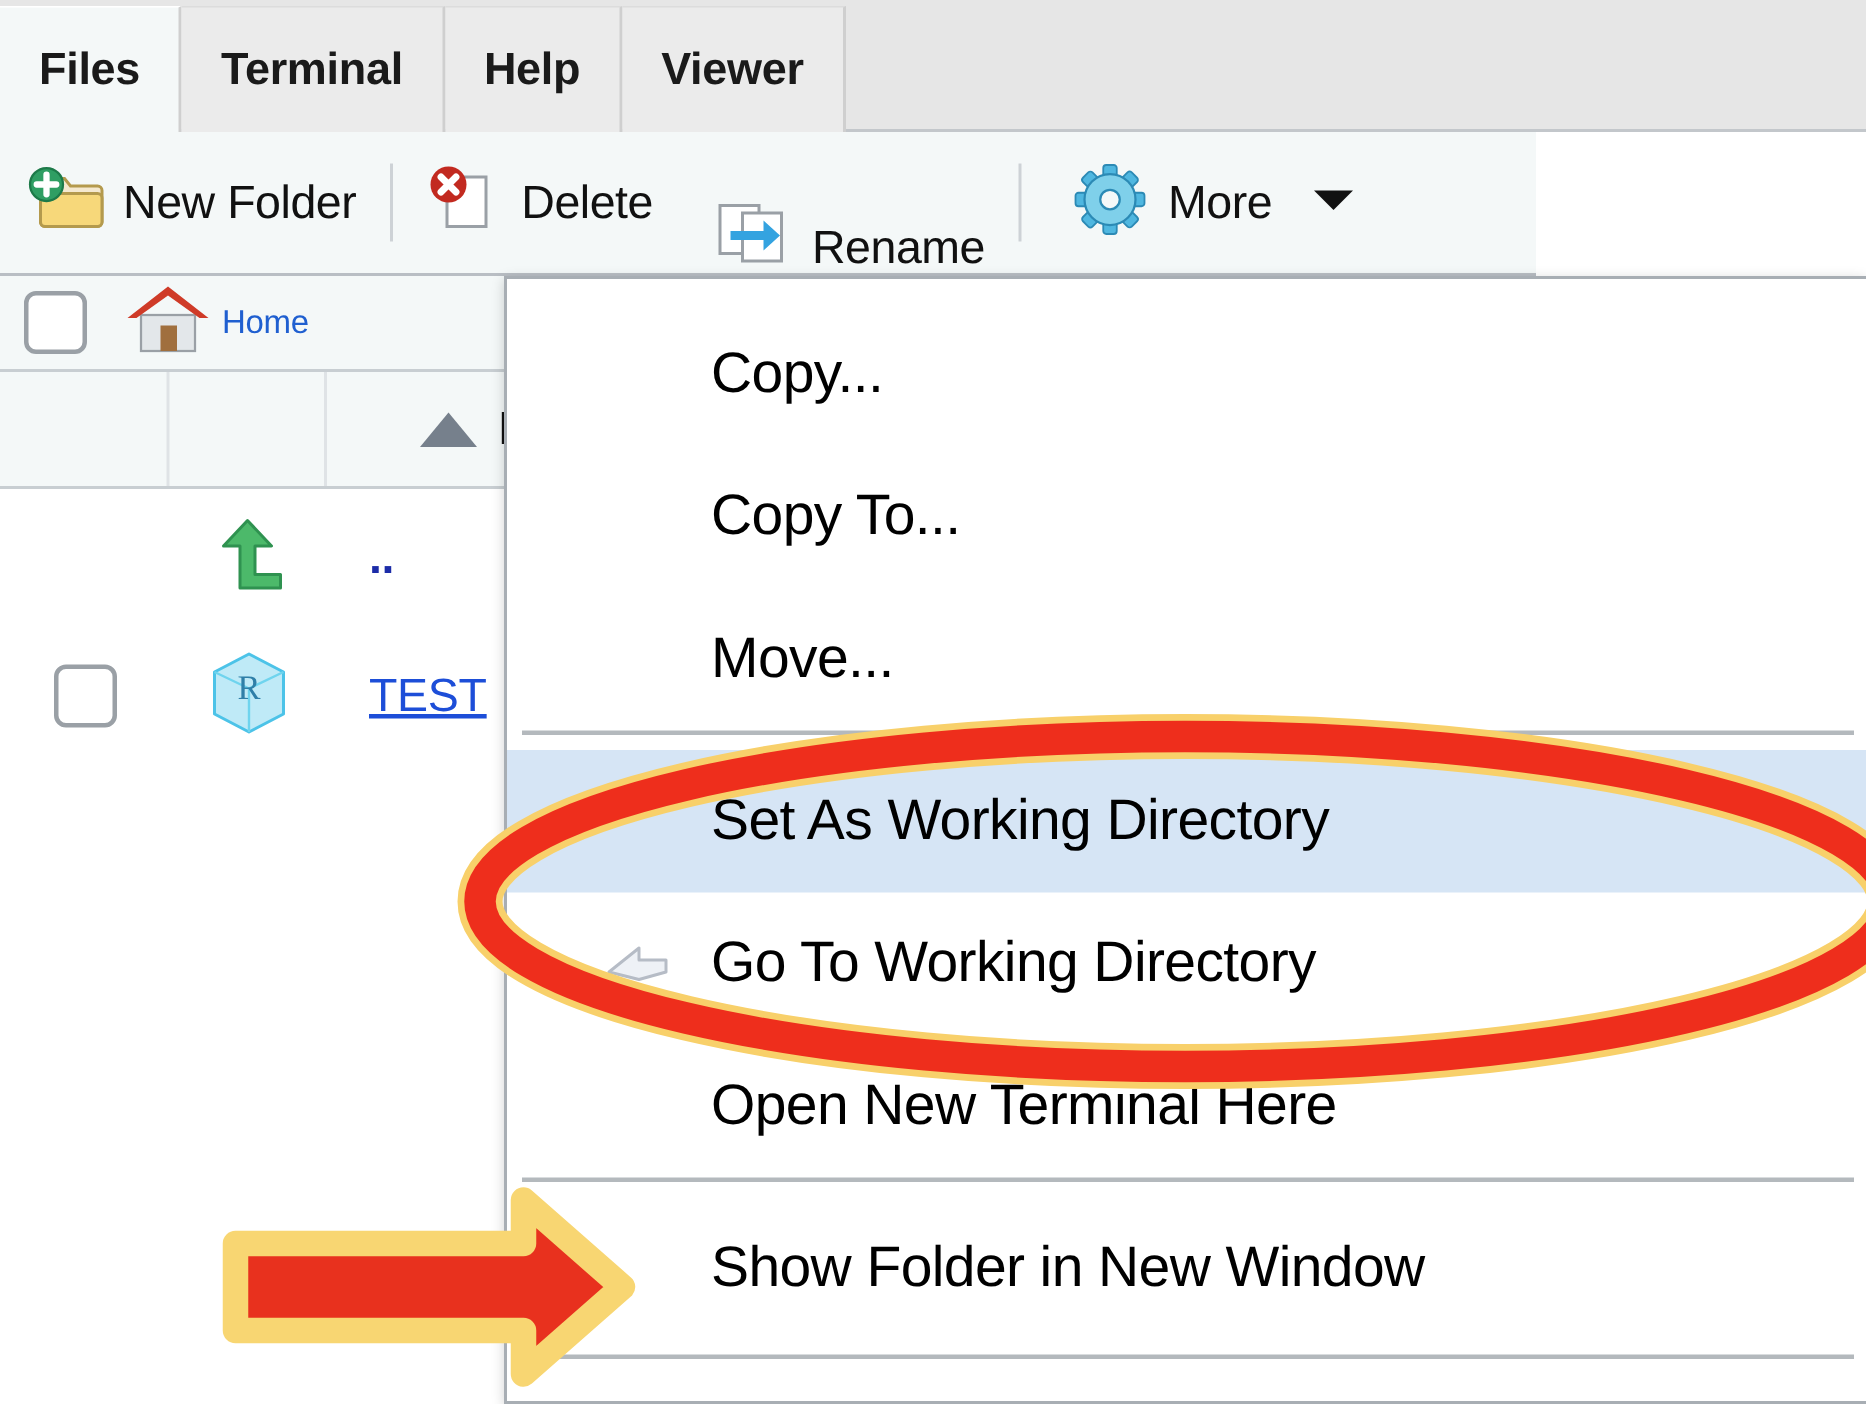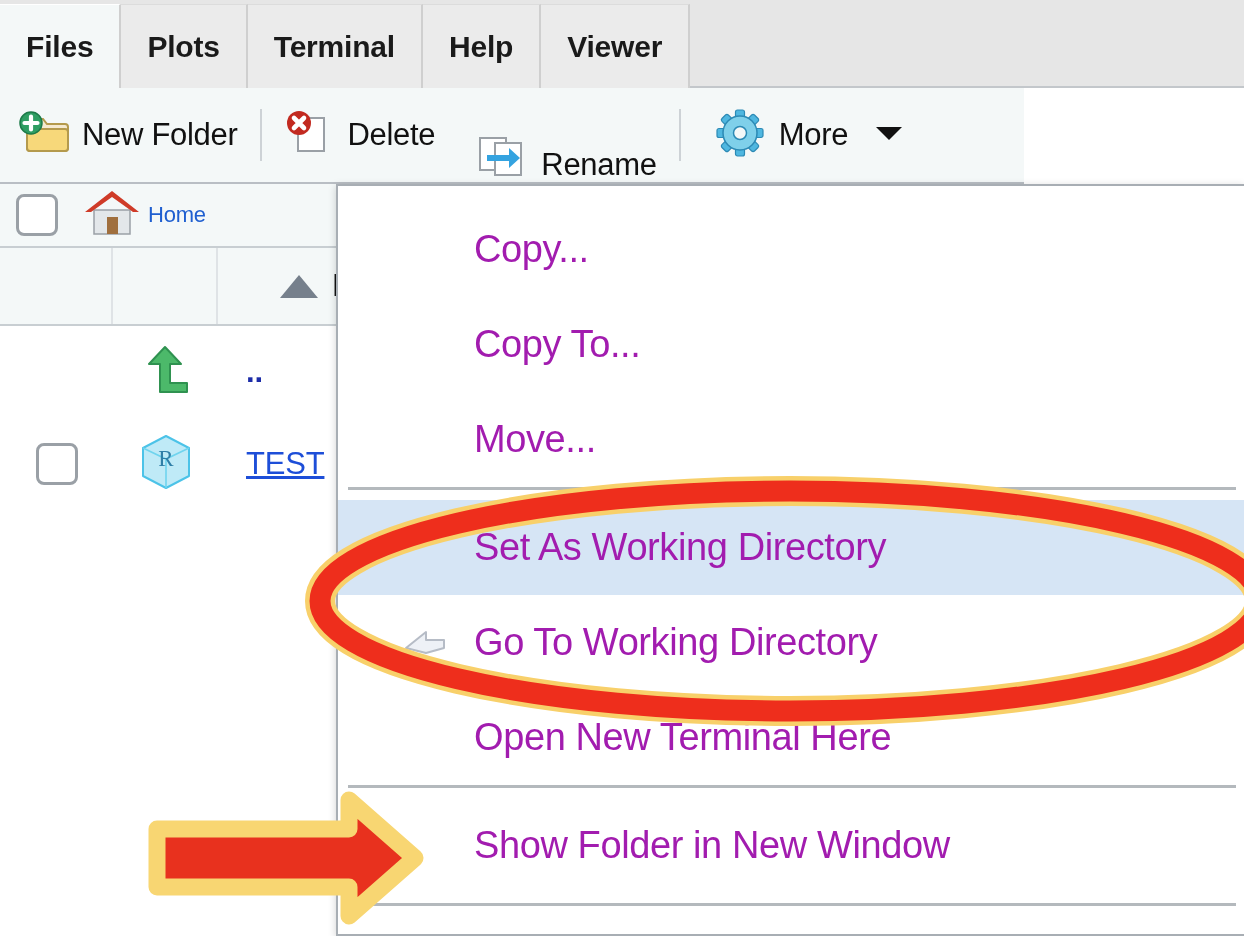--- a/index.html
+++ b/index.html
@@ -208,21 +208,21 @@
   .mi {
     position: relative;
     height: 95px;
     display: flex;
     align-items: center;
     box-sizing: border-box;
     cursor: default;
   }
   .mi .mtext {
     font-size: 38px;
-    color: #a21caf;
+    color: #000000;
     letter-spacing: -0.4px;
     margin-left: 136px;
   }
   .mi.sel { background: #d6e5f5; }
   .mi .miico {
     position: absolute;
     left: 62px;
     top: 50%;
     transform: translateY(-50%);
     width: 50px; height: 44px;
@@ -244,23 +244,20 @@
 </style>
 </head>
 <body>
 
 <div id="app">
 
   <div id="tabstrip">
     <div id="tabs">
       <div class="tab active">
         <span>Files</span>
-      </div>
-      <div class="tab">
-        <span>Plots</span>
       </div>
       <div class="tab">
         <span>Terminal</span>
       </div>
       <div class="tab">
         <span>Help</span>
       </div>
       <div class="tab">
         <span>Viewer</span>
       </div>

